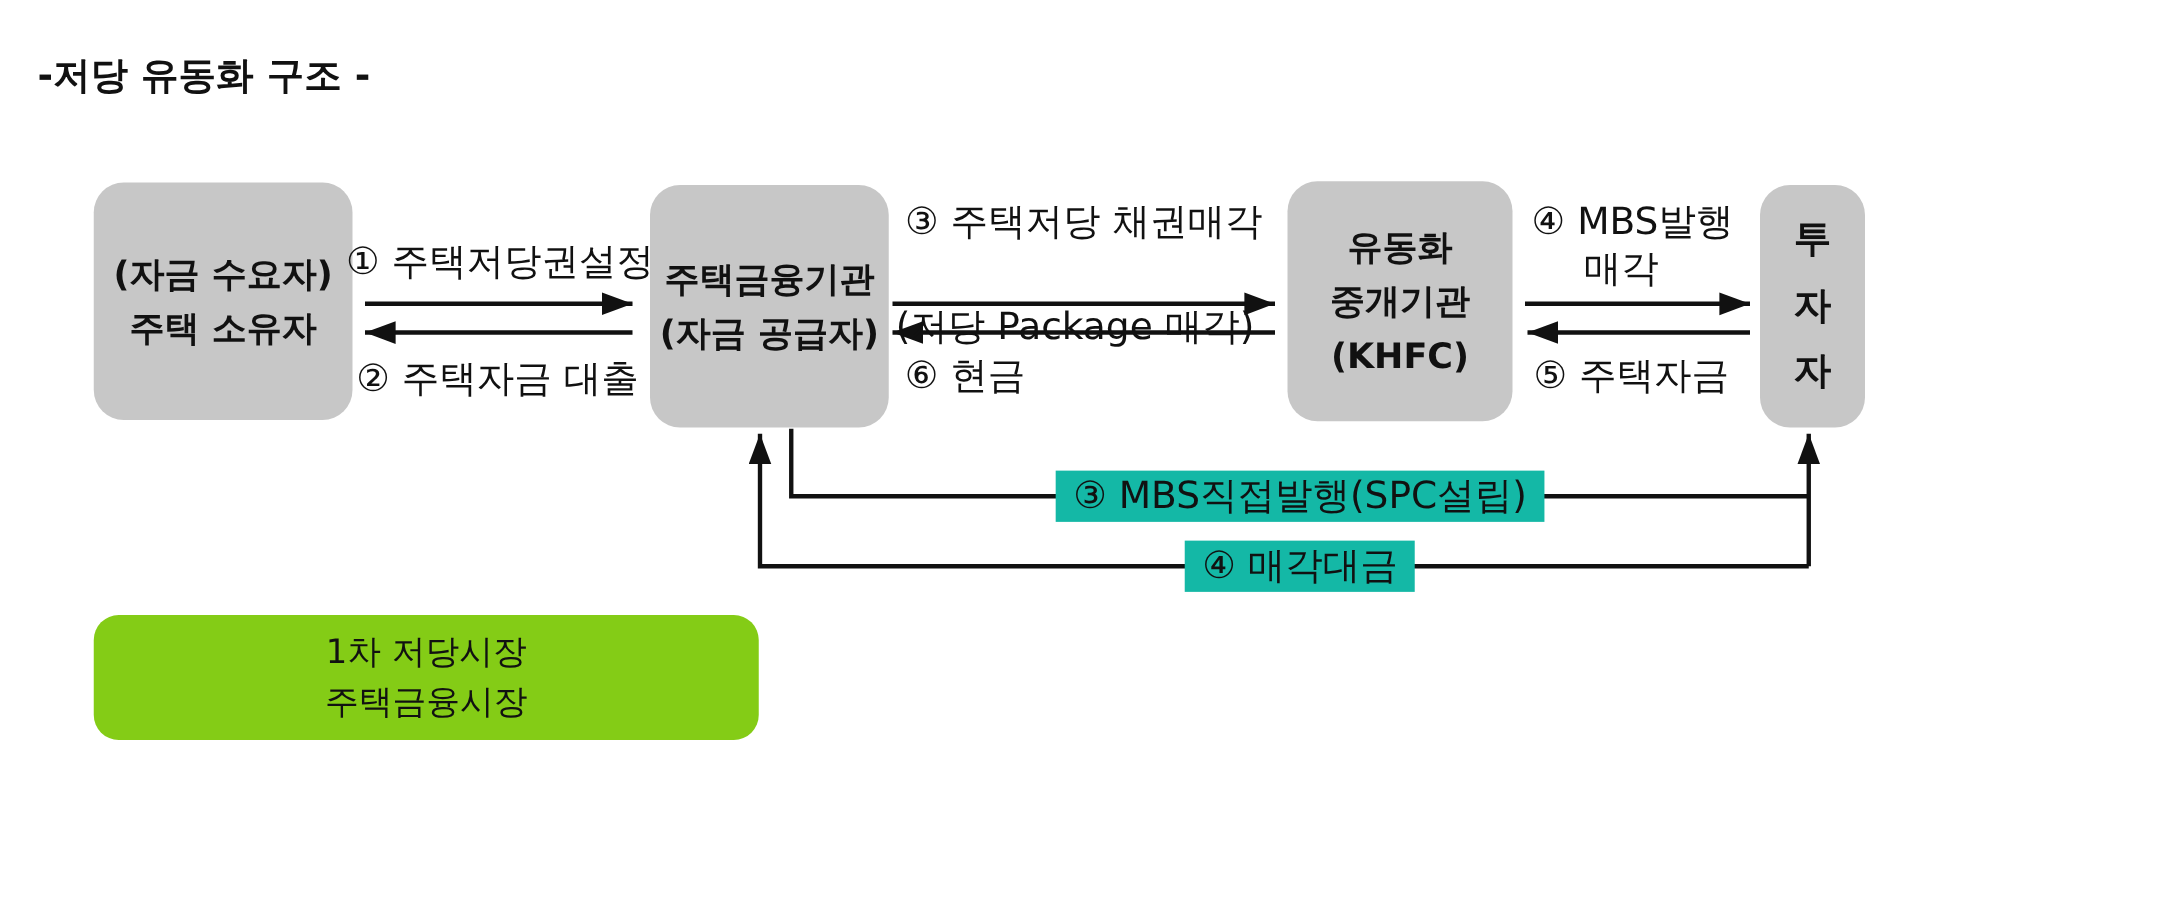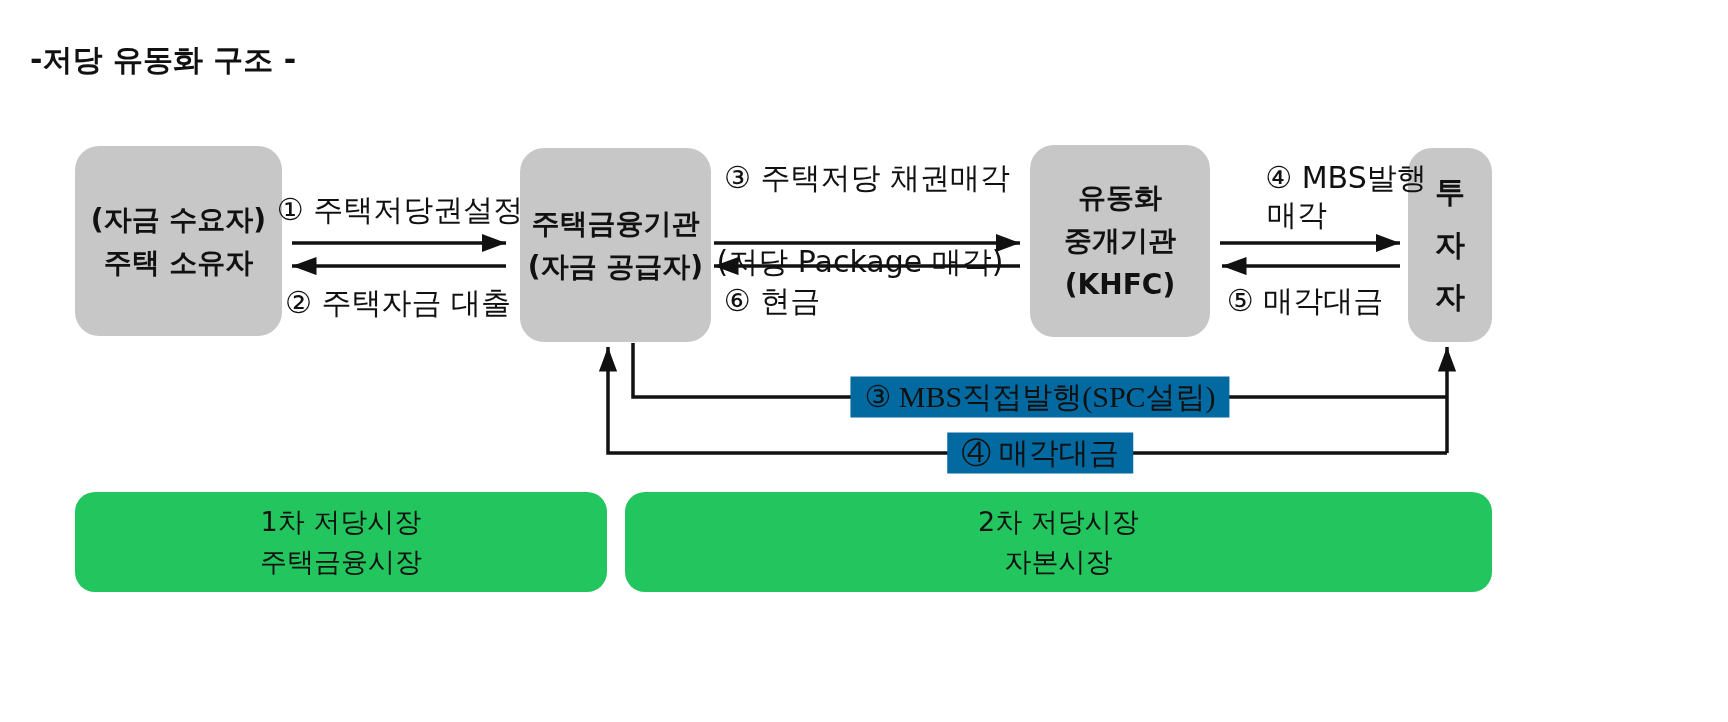--- a/index.html
+++ b/index.html
@@ -9,22 +9,22 @@
   .title { position:absolute; left:30px; top:40px; font-size:30px; font-weight:bold; color:#111; white-space:nowrap; }
   .wires { position:absolute; left:0; top:0; z-index:1; }
   .wire { stroke:#111; stroke-width:3.5; fill:none; }
   .node { position:absolute; z-index:2; background:#c7c7c7; border-radius:24px;
           display:flex; flex-direction:column; justify-content:center; align-items:center;
           font-weight:bold; color:#111; text-align:center; }
   .node .nline { font-size:28px; line-height:1.55; white-space:nowrap; }
   .node.investor .nline { font-size:30px; line-height:1.75; }
   .flabel { position:absolute; z-index:3; transform:translate(-50%,-50%);
             font-size:30px; color:#111; white-space:nowrap; text-align:right; }
-  .flabel.bg { background:#0369a1; padding:0 14px;font-family:Liberation Serif, serif; }
-  .market { position:absolute; z-index:2; background:#22c55e; border-radius:20px;
+  .flabel.bg { background:#14b8a6; padding:0 14px; }
+  .market { position:absolute; z-index:2; background:#84cc16; border-radius:20px;
             display:flex; flex-direction:column; justify-content:center; align-items:center;
             color:#111; text-align:center; }
   .market .mline { font-size:27px; line-height:1.5; white-space:nowrap; }
 </style>
 </head>
 <body>
 
 <div class="canvas">
 
   <div class="title">-저당 유동화 구조 -</div>
@@ -66,29 +66,25 @@
     <div class="nline">투</div>
     <div class="nline">자</div>
     <div class="nline">자</div>
   </div>
 
   <div class="flabel" style="left:400px; top:210px;">① 주택저당권설정</div>
   <div class="flabel" style="left:398px; top:303px;">② 주택자금 대출</div>
   <div class="flabel" style="left:867px; top:178px;">③ 주택저당 채권매각</div>
   <div class="flabel" style="left:860px; top:215px;margin-top:47px;">(저당 Package 매각)</div>
   <div class="flabel" style="left:772px; top:301px;">⑥ 현금</div>
-  <div class="flabel" style="left:1306px; top:178px;margin-left:40px;">④ MBS발행</div>
+  <div class="flabel" style="left:1306px; top:178px;">④ MBS발행</div>
   <div class="flabel" style="left:1297px; top:215px;">매각</div>
-  <div class="flabel" style="left:1305px; top:301px;">⑤ 매각대금</div>
+  <div class="flabel" style="left:1305px; top:301px;">⑤ 주택자금</div>
   <div class="flabel bg" style="left:1040px; top:397px;">③ MBS직접발행(SPC설립)</div>
   <div class="flabel bg" style="left:1040px; top:453px;">④ 매각대금</div>
 
   <div class="market" style="left:75px; top:492px; width:532px; height:100px;">
     <div class="mline">1차 저당시장</div>
     <div class="mline">주택금융시장</div>
   </div>
 
-  <div class="market" style="left:625px; top:492px; width:867px; height:100px;">
-    <div class="mline">2차 저당시장</div>
-    <div class="mline">자본시장</div>
-  </div>
 
 </div>
 
 </body></html>

